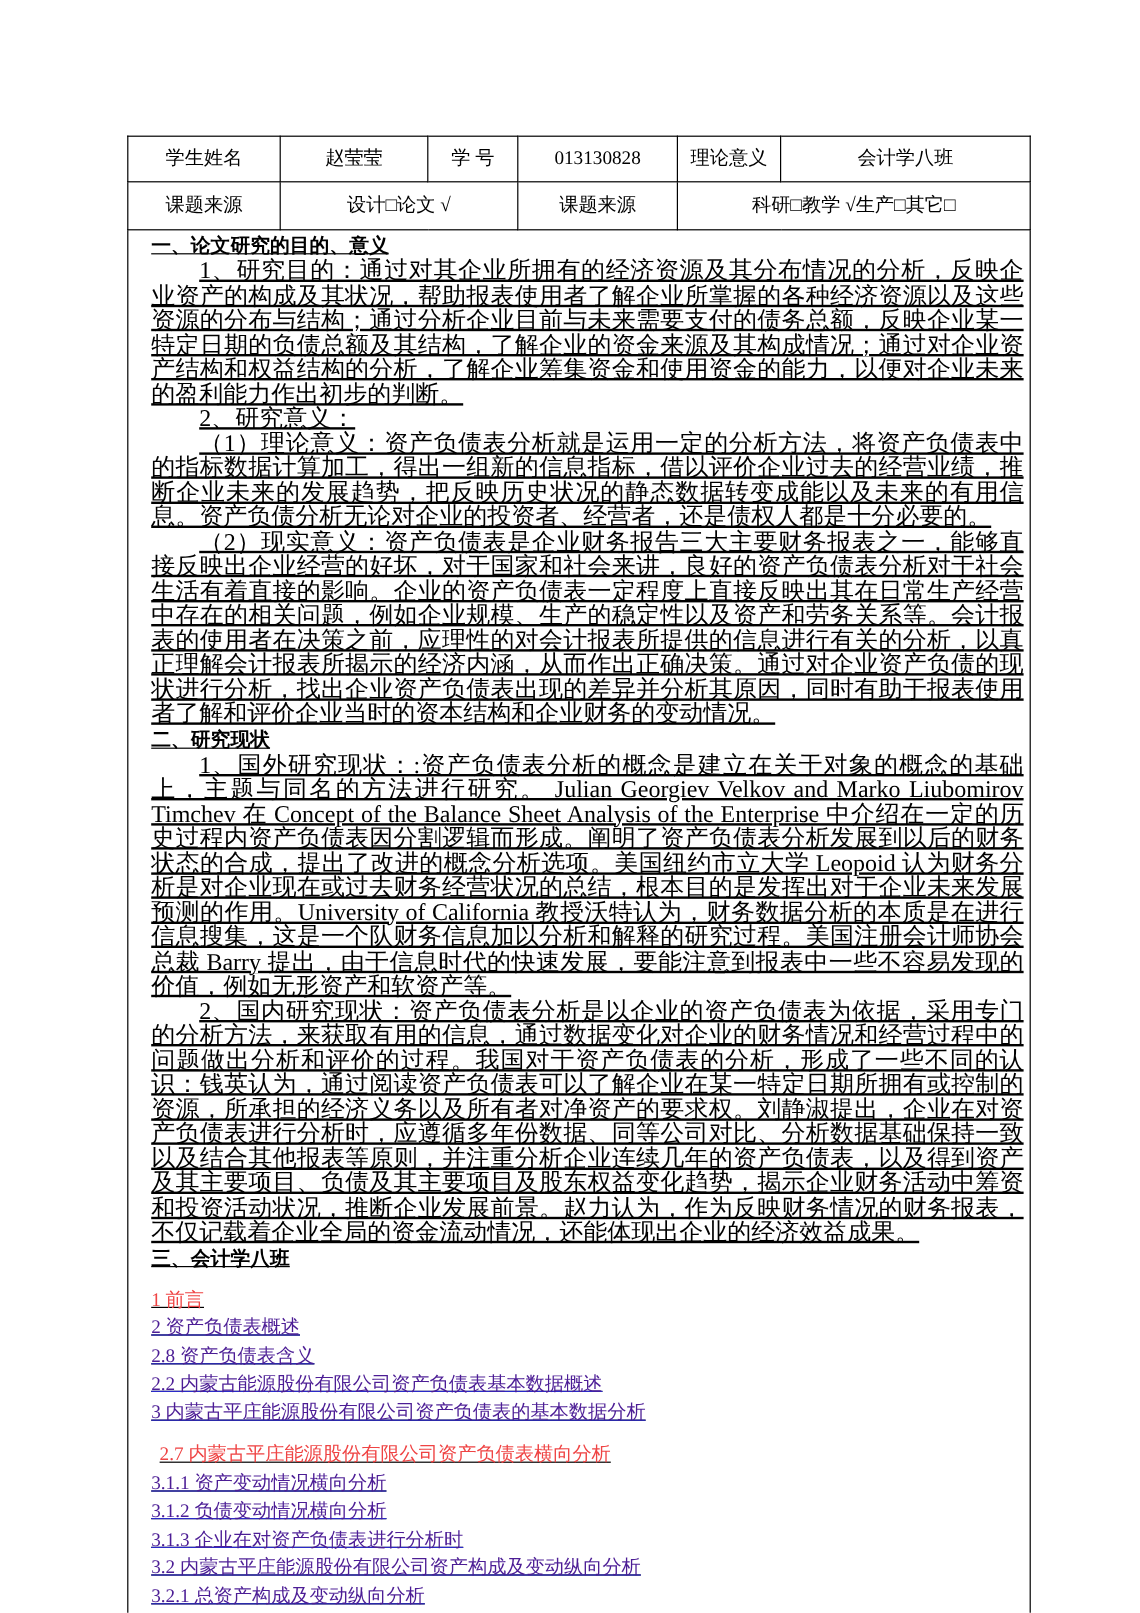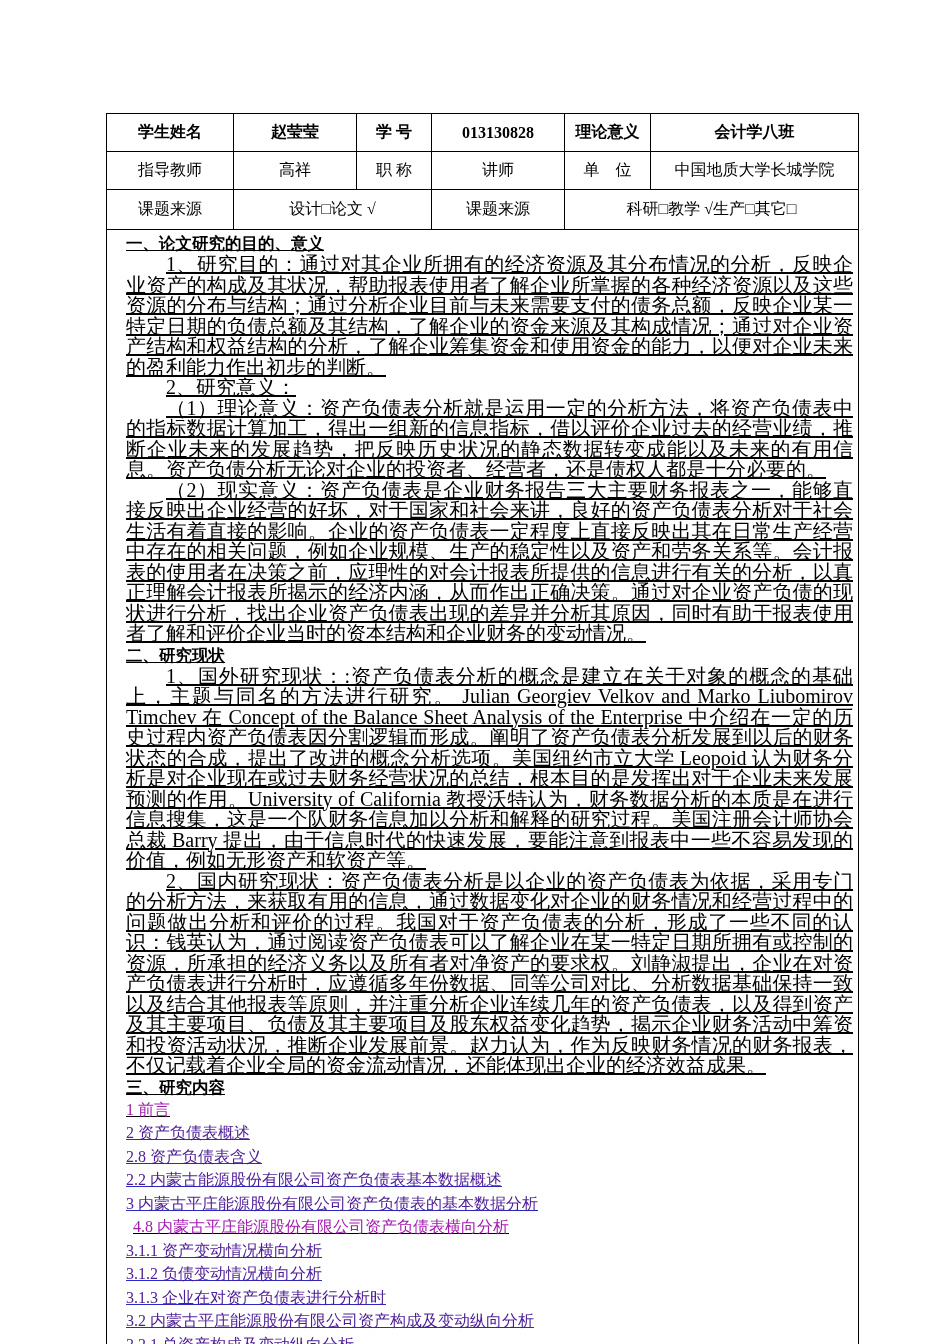--- a/index.html
+++ b/index.html
@@ -19,21 +19,21 @@
   }
   .doc-table td {
     border: 1.5px solid #000000;
     text-align: center;
     vertical-align: middle;
     font-size: 16px;
     padding: 0 2px;
     overflow: hidden;
     white-space: nowrap;
   }
-  .doc-table tr.r1 td { height: 37px; font-weight: bold; }
+  .doc-table tr.r1 td { height: 37px; }
   .doc-table tr.r2 td { height: 37px; }
   .doc-table tr.r3 td { height: 39px; }
   .doc-table tr.r4 td { height: 41px; }
   td.content-cell {
     text-align: left;
     vertical-align: top;
     white-space: normal;
     padding: 2px 5px 4px 19px;
     height: 955px;
     text-decoration: underline;
@@ -58,21 +58,21 @@
     line-height: 23.5px;
     margin: 0;
     white-space: nowrap;
   }
   .toc-link {
     color: #4c1d95;
     text-decoration: underline;
     text-decoration-color: #2A2AC9;
     cursor: pointer;
   }
-  .toc-plain { color: #a21caf; }
+  .toc-plain { color: #ef4444; margin-top: 12px; }
   .toc-indent { padding-left: 7px; }
 </style>
 </head>
 <body>
 
 <table class="doc-table">
   <colgroup>
     <col style="width:127px">
     <col style="width:123px">
     <col style="width:75px">
@@ -82,54 +82,46 @@
   </colgroup>
   <tbody>
       <tr class="r1">
     <td>学生姓名</td>
     <td>赵莹莹</td>
     <td>学 号</td>
     <td>013130828</td>
     <td>理论意义</td>
     <td>会计学八班</td>
   </tr>
-  <tr class="r2">
-    <td>指导教师</td>
-    <td>高祥</td>
-    <td>职 称</td>
-    <td>讲师</td>
-    <td>单　位</td>
-    <td>中国地质大学长城学院</td>
-  </tr>
   <tr class="r3">
     <td>课题来源</td>
     <td colspan="2">设计□论文 √</td>
     <td>课题来源</td>
     <td colspan="2">科研□教学 √生产□其它□</td>
   </tr>
   <tr>
     <td colspan="6" class="content-cell">
 
       <div class="sec-heading">一、论文研究的目的、意义</div>
       <p class="body-para">1、研究目的：通过对其企业所拥有的经济资源及其分布情况的分析，反映企业资产的构成及其状况，帮助报表使用者了解企业所掌握的各种经济资源以及这些资源的分布与结构；通过分析企业目前与未来需要支付的债务总额，反映企业某一特定日期的负债总额及其结构，了解企业的资金来源及其构成情况；通过对企业资产结构和权益结构的分析，了解企业筹集资金和使用资金的能力，以便对企业未来的盈利能力作出初步的判断。</p>
       <p class="body-para">2、研究意义：</p>
       <p class="body-para">（1）理论意义：资产负债表分析就是运用一定的分析方法，将资产负债表中的指标数据计算加工，得出一组新的信息指标，借以评价企业过去的经营业绩，推断企业未来的发展趋势，把反映历史状况的静态数据转变成能以及未来的有用信息。资产负债分析无论对企业的投资者、经营者，还是债权人都是十分必要的。</p>
       <p class="body-para">（2）现实意义：资产负债表是企业财务报告三大主要财务报表之一，能够直接反映出企业经营的好坏，对于国家和社会来讲，良好的资产负债表分析对于社会生活有着直接的影响。企业的资产负债表一定程度上直接反映出其在日常生产经营中存在的相关问题，例如企业规模、生产的稳定性以及资产和劳务关系等。会计报表的使用者在决策之前，应理性的对会计报表所提供的信息进行有关的分析，以真正理解会计报表所揭示的经济内涵，从而作出正确决策。通过对企业资产负债的现状进行分析，找出企业资产负债表出现的差异并分析其原因，同时有助于报表使用者了解和评价企业当时的资本结构和企业财务的变动情况。</p>
 
       <div class="sec-heading">二、研究现状</div>
       <p class="body-para">1、国外研究现状：:资产负债表分析的概念是建立在关于对象的概念的基础上，主题与同名的方法进行研究。 Julian Georgiev Velkov and Marko Liubomirov Timchev 在 Concept of the Balance Sheet Analysis of the Enterprise 中介绍在一定的历史过程内资产负债表因分割逻辑而形成。阐明了资产负债表分析发展到以后的财务状态的合成，提出了改进的概念分析选项。美国纽约市立大学 Leopoid 认为财务分析是对企业现在或过去财务经营状况的总结，根本目的是发挥出对于企业未来发展预测的作用。University of California 教授沃特认为，财务数据分析的本质是在进行信息搜集，这是一个队财务信息加以分析和解释的研究过程。美国注册会计师协会总裁 Barry 提出，由于信息时代的快速发展，要能注意到报表中一些不容易发现的价值，例如无形资产和软资产等。</p>
       <p class="body-para">2、国内研究现状：资产负债表分析是以企业的资产负债表为依据，采用专门的分析方法，来获取有用的信息，通过数据变化对企业的财务情况和经营过程中的问题做出分析和评价的过程。我国对于资产负债表的分析，形成了一些不同的认识：钱英认为，通过阅读资产负债表可以了解企业在某一特定日期所拥有或控制的资源，所承担的经济义务以及所有者对净资产的要求权。刘静淑提出，企业在对资产负债表进行分析时，应遵循多年份数据、同等公司对比、分析数据基础保持一致以及结合其他报表等原则，并注重分析企业连续几年的资产负债表，以及得到资产及其主要项目、负债及其主要项目及股东权益变化趋势，揭示企业财务活动中筹资和投资活动状况，推断企业发展前景。赵力认为，作为反映财务情况的财务报表，不仅记载着企业全局的资金流动情况，还能体现出企业的经济效益成果。</p>
 
-      <div class="sec-heading">三、研究内容</div>
+      <div class="sec-heading">三、会计学八班</div>
       <div class="toc-line toc-plain">1  前言</div>
       <div class="toc-line toc-link">2 资产负债表概述</div>
       <div class="toc-line toc-link">2.8 资产负债表含义</div>
       <div class="toc-line toc-link">2.2 内蒙古能源股份有限公司资产负债表基本数据概述</div>
       <div class="toc-line toc-link">3 内蒙古平庄能源股份有限公司资产负债表的基本数据分析</div>
-      <div class="toc-line toc-plain toc-indent">4.8 内蒙古平庄能源股份有限公司资产负债表横向分析</div>
+      <div class="toc-line toc-plain toc-indent">2.7 内蒙古平庄能源股份有限公司资产负债表横向分析</div>
       <div class="toc-line toc-link">3.1.1 资产变动情况横向分析</div>
       <div class="toc-line toc-link">3.1.2 负债变动情况横向分析</div>
       <div class="toc-line toc-link">3.1.3 企业在对资产负债表进行分析时</div>
       <div class="toc-line toc-link">3.2 内蒙古平庄能源股份有限公司资产构成及变动纵向分析</div>
       <div class="toc-line toc-link">3.2.1 总资产构成及变动纵向分析</div>
 
     </td>
   </tr>
 </tbody>
   </table>

